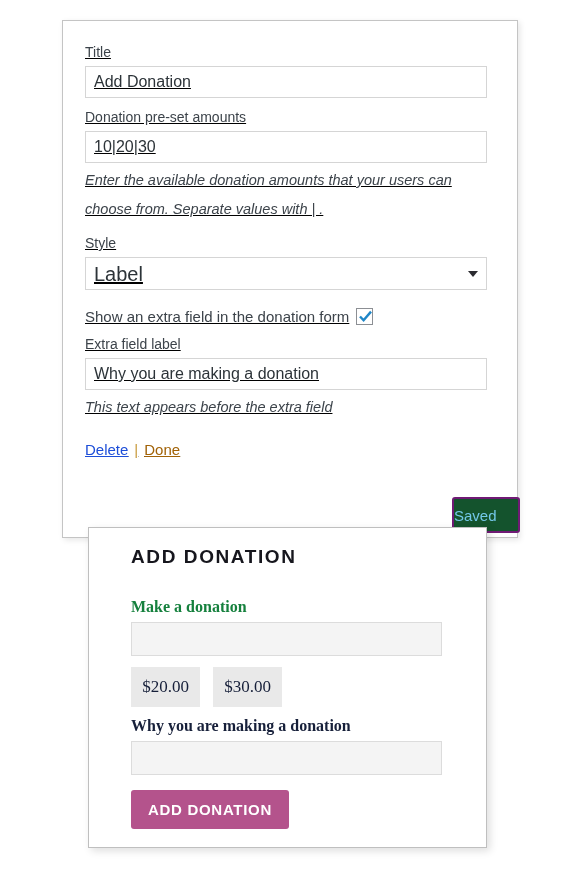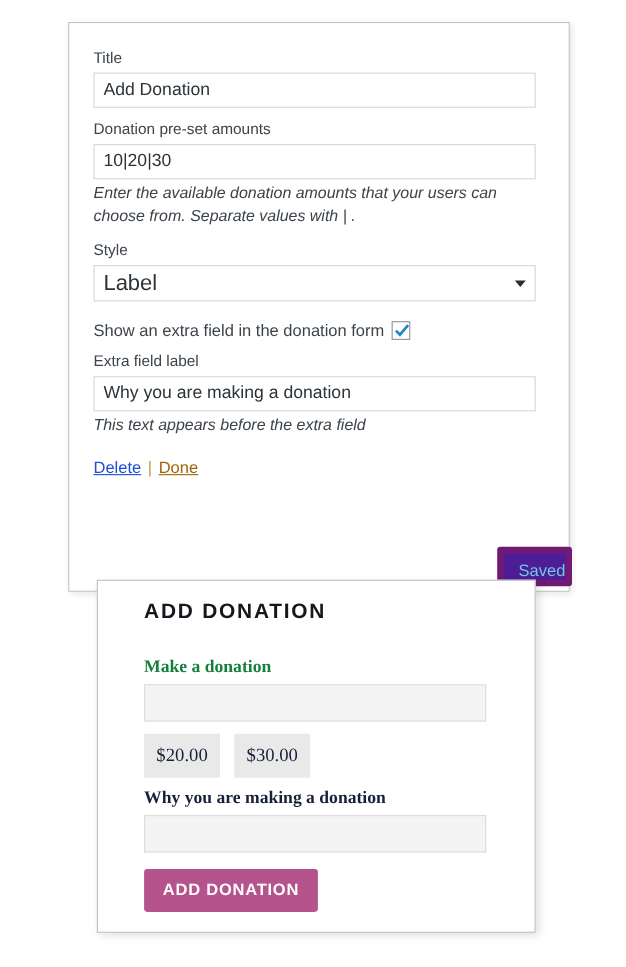--- a/index.html
+++ b/index.html
@@ -27,20 +27,21 @@
     border: 1px solid #c4c4c4;
     box-sizing: border-box;
     box-shadow: 2px 2px 6px rgba(0,0,0,0.10);
     z-index: 1;
   }
   .widget-inner {
     position: absolute;
     left: 22px;
     top: 12px;
     right: 30px;
+    text-decoration: underline;
   }
 
   .field-label {
     font-size: 14px;
     color: #3c434a;
     line-height: 20px;
     margin: 9px 0 4px 0;
     font-family: "Liberation Sans", sans-serif;
   }
   .text-input {
@@ -54,21 +55,21 @@
     background: #ffffff;
     border: 1px solid #d5d5d5;
     border-radius: 0;
     outline: none;
     font-family: "Liberation Sans", sans-serif;
   }
   .help-text {
     font-size: 14.5px;
     font-style: italic;
     color: #3c434a;
-    line-height: 21px;
+    line-height: 29px;
     margin: 3px 0 0 0;
     font-family: "Liberation Sans", sans-serif;
   }
 
   .select-wrap {
     position: relative;
     width: 100%;
   }
   .select-box {
     display: block;
@@ -130,26 +131,26 @@
     color: #a16207;
     text-decoration: underline;
     cursor: pointer;
   }
   .saved-button {
     position: absolute;
     right: -3px;
     top: 476px;
     width: 68px;
     height: 36px;
-    background: #4c1d95;
-    border: 6px solid #701a75;
+    background: #14532d;
+    border: 2px solid #701a75;
     color: #73c7e8;
     font-size: 15px;
     line-height: 34px;
-    text-align: right;
+    text-align: left;
     border-radius: 3px;
     box-sizing: border-box;
     font-family: "Liberation Sans", sans-serif;
   }
 
   
   .preview-panel {
     position: absolute;
     left: 88px;
     top: 527px;

